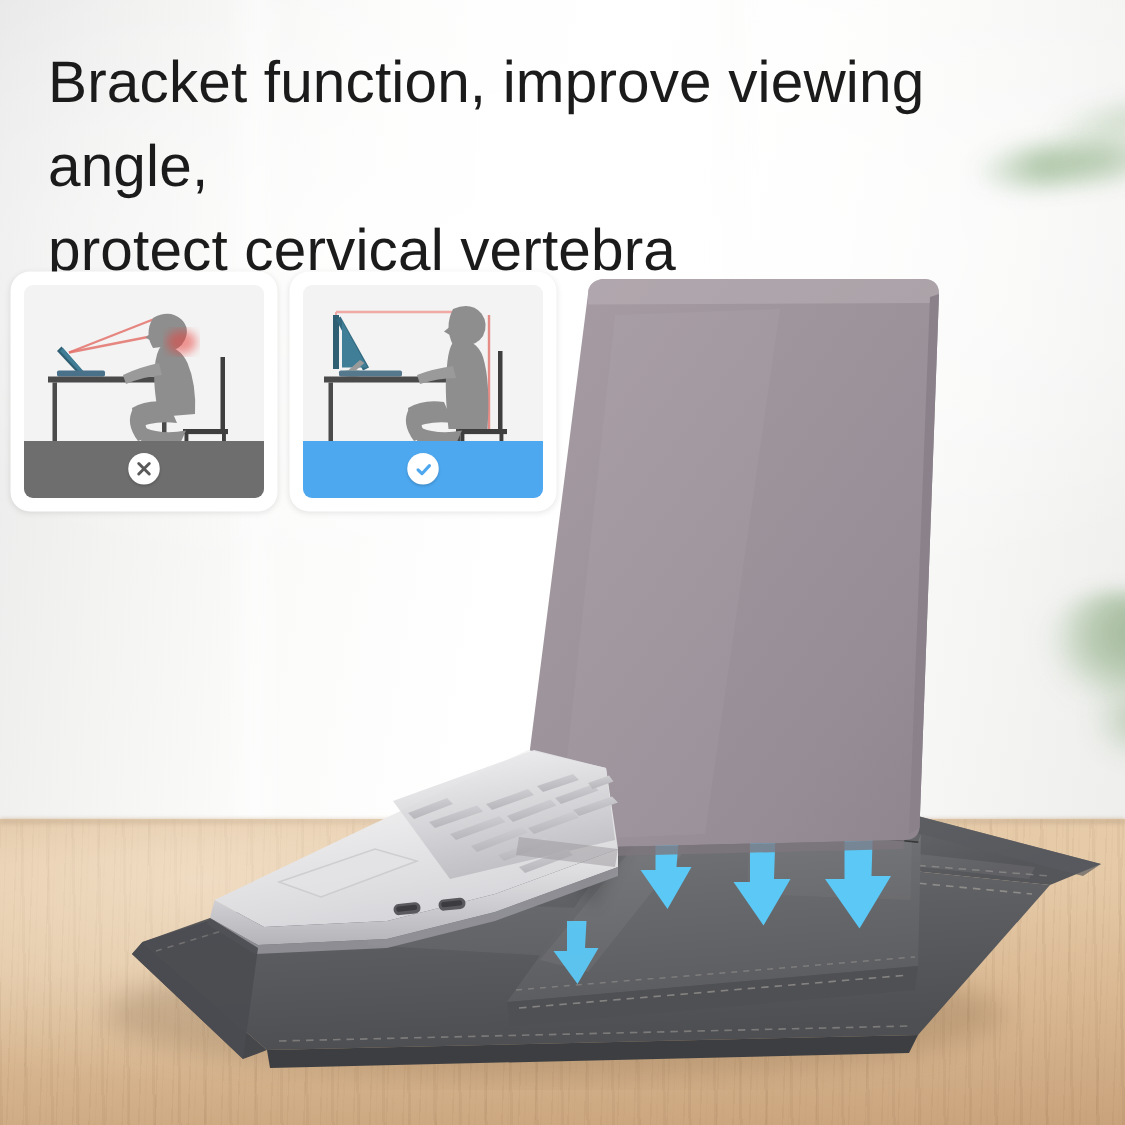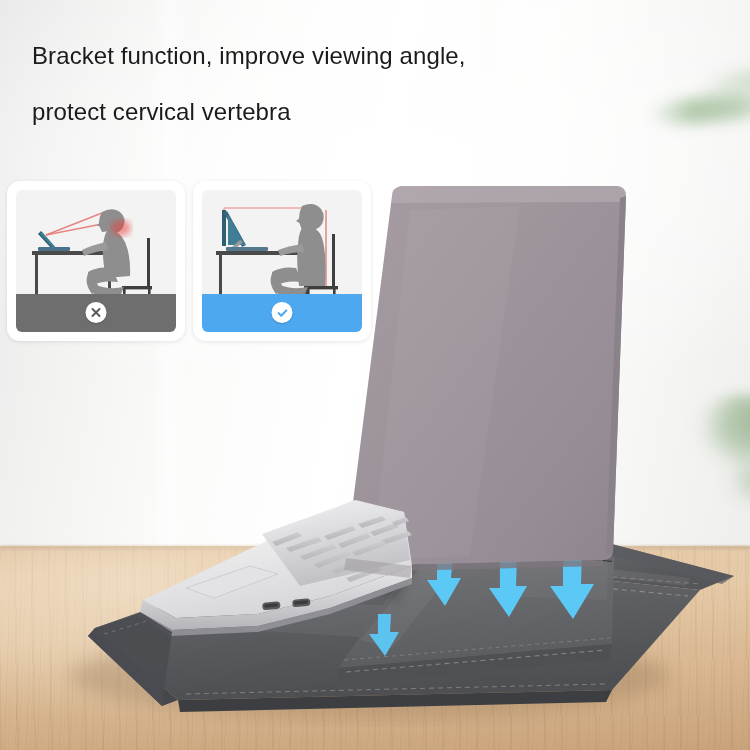--- a/index.html
+++ b/index.html
@@ -78,21 +78,21 @@
   }
   .desk-edge{
     position:absolute;left:0;top:546px;width:750px;height:3px;
     background:linear-gradient(90deg,rgba(205,180,150,.9),rgba(225,205,180,.6),rgba(200,175,145,.9));
     filter:blur(1.5px);
   }
 
   
   .headline{
     position:absolute;left:32px;top:28px;width:680px;
-    color:#1b1b1b;font-size:24px;line-height:56px;letter-spacing:.1px;
+    color:#1b1b1b;font-size:39px;line-height:56px;letter-spacing:.1px;
     font-weight:400;white-space:pre-line;
   }
 
   
   .cards{position:absolute;left:7px;top:181px;width:372px;height:160px;}
   .card{
     position:absolute;top:0;width:178px;height:160px;
     background:#ffffff;border-radius:13px;
     box-shadow:0 1px 4px rgba(0,0,0,.10);
   }

